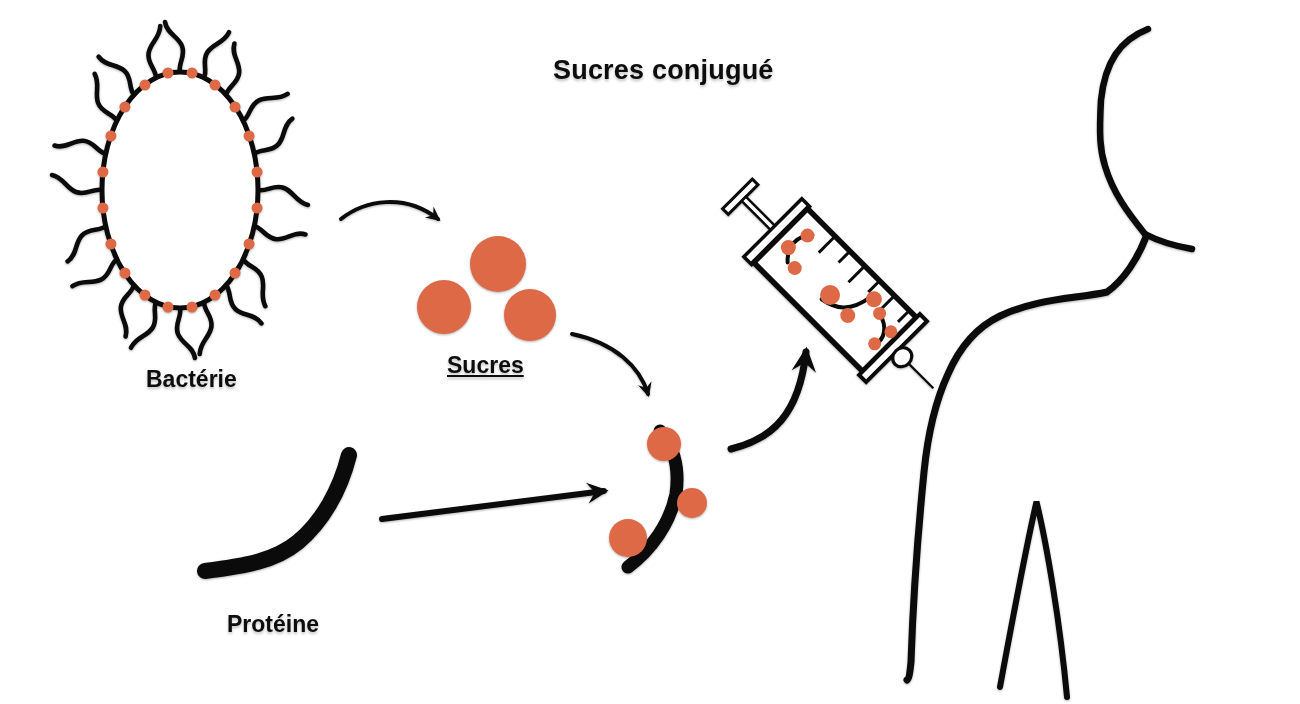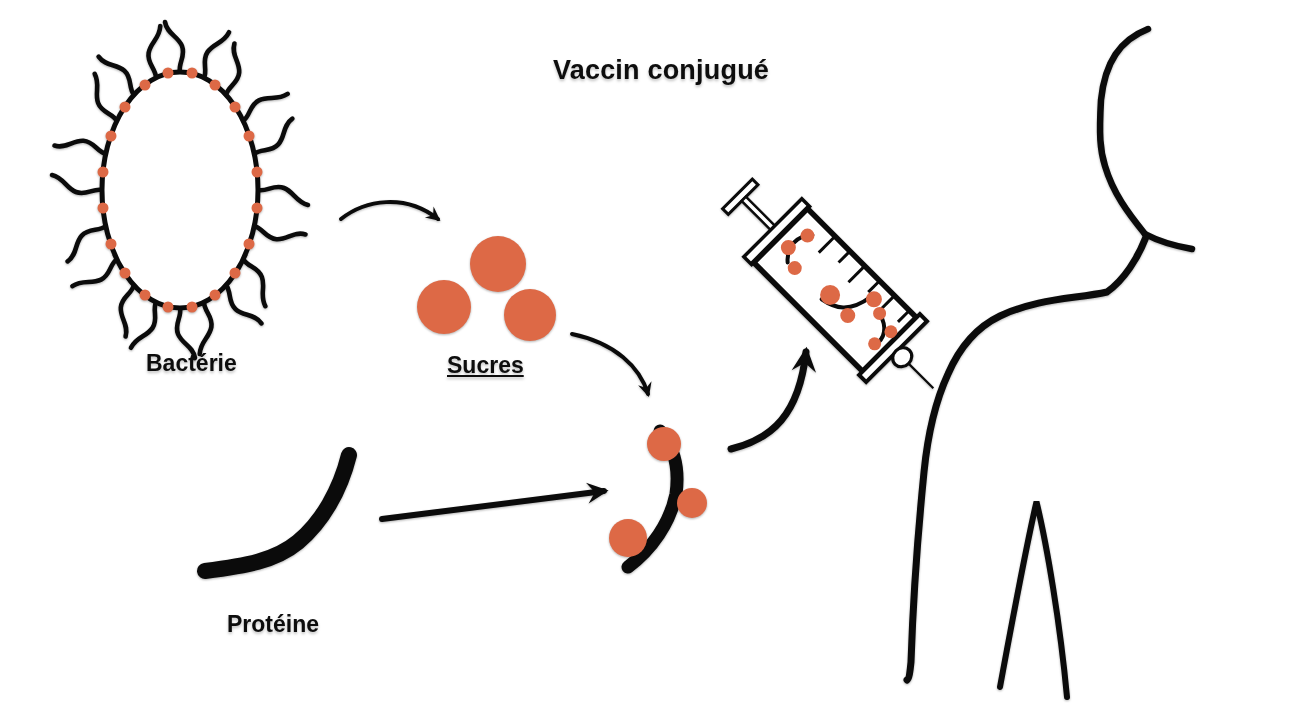--- a/index.html
+++ b/index.html
@@ -156,20 +156,20 @@
     <g fill="none" stroke="#0b0b0b" stroke-linecap="round">
       <path d="M1148,29 C1120,40 1105,62 1101,100 C1099,135 1100,150 1105,166 C1113,193 1128,213 1145,234" stroke-width="6.5"></path>
       <path d="M1145,234 C1160,242 1175,246 1192,249" stroke-width="6.5"></path>
       <path d="M1146,237 C1138,258 1124,280 1107,292 C1075,299 1038,298 1000,316
                C975,328 958,351 948,374 C935,402 928,432 924,472
                C918,532 913,602 911,662 C910,672 909,679 907,680" stroke-width="7"></path>
       <path d="M1000,687 C1012,622 1025,552 1036,504 L1037,504 C1047,546 1060,622 1067,697" stroke-width="6"></path>
     </g>
   </svg>
 
-  <div class="lbl title" style="left:553px; top:55px;">Vaccin conjugué</div>
+  <div class="lbl title" style="left:553px; top:55px;">Sucres conjugué</div>
 
-  <div class="lbl fig-label" style="left:146px; top:350px;text-align:right;">Bactérie</div>
+  <div class="lbl fig-label" style="left:146px; top:366px;text-align:right;">Bactérie</div>
 
   <div class="lbl fig-label" style="left:447px; top:352px;text-decoration:underline;">Sucres</div>
 
   <div class="lbl fig-label" style="left:227px; top:611px;">Protéine</div>
 </div>
 
 </body></html>

